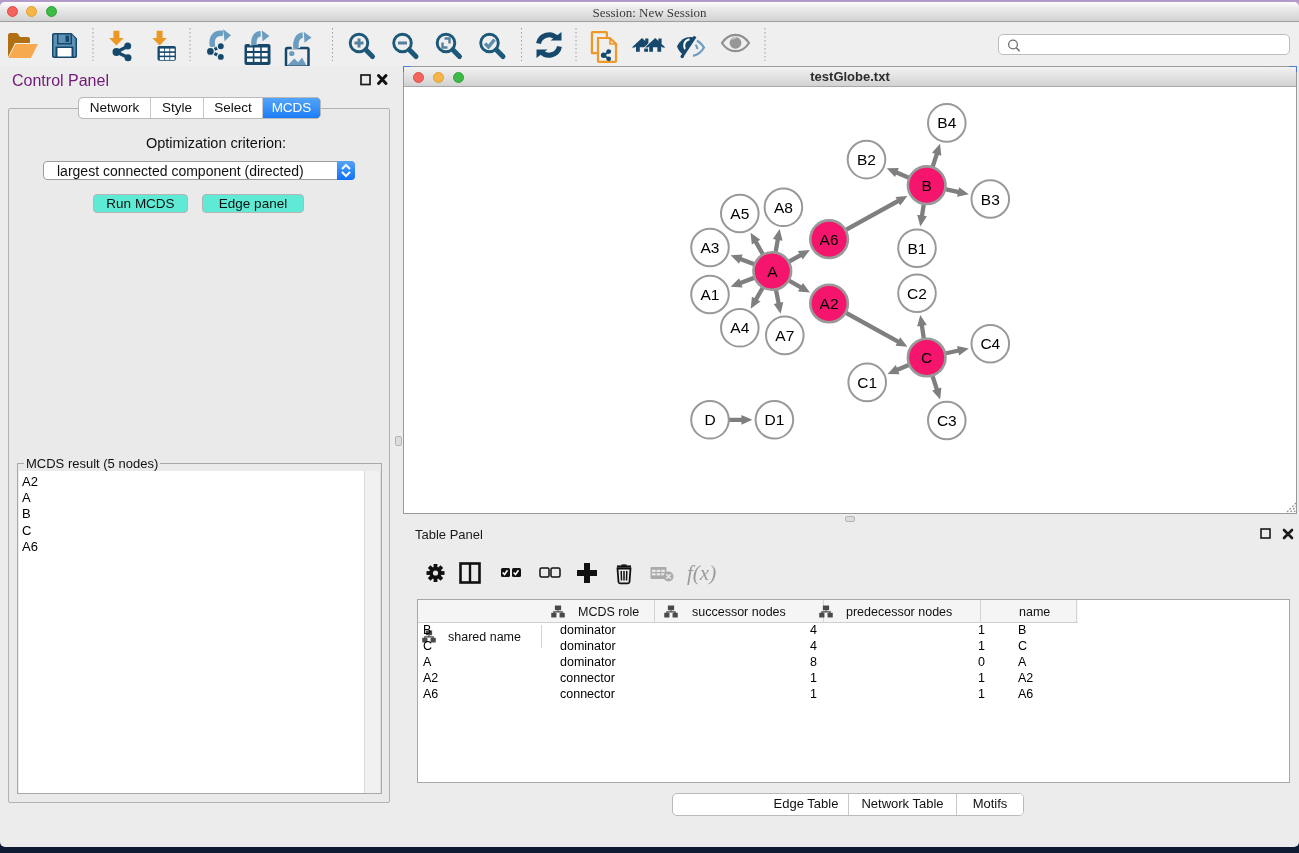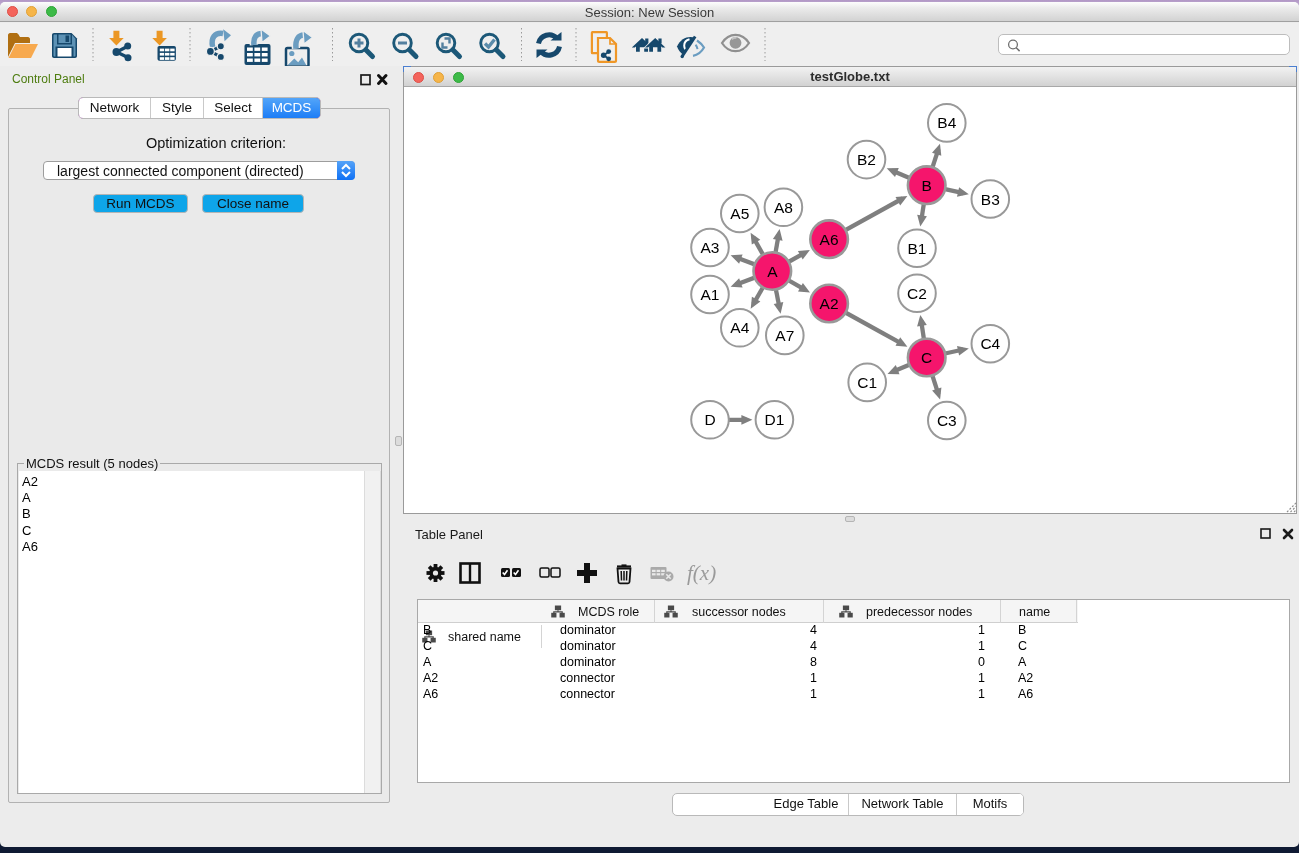--- a/index.html
+++ b/index.html
@@ -5,51 +5,51 @@
   * { margin:0; padding:0; box-sizing:border-box; }
   html,body { width:1299px; height:853px; overflow:hidden; }
   body { background:#0f1a33; font-family:"Liberation Sans", sans-serif; position:relative; }
   .desktop-top { position:absolute; left:0; top:0; width:1299px; height:8px;
     background:linear-gradient(#b298c6,#c6b2d6); }
   .window { position:absolute; left:0; top:2px; width:1299px; height:845px;
     background:#ececec; border-radius:5px 5px 5px 5px; overflow:hidden; }
   
   .titlebar { position:absolute; left:0; top:0; width:100%; height:20px;
     background:linear-gradient(#fdfdfd,#ececec 30%,#d2d2d2); border-bottom:1px solid #a0a0a0;
-    border-radius:5px 5px 0 0; }
+    border-radius:5px 5px 0 0;font-family:Liberation Serif, serif; }
   .titlebar .title { position:absolute; width:100%; text-align:center; top:3px;
     font-size:13px; color:#3a3a3a; }
   .tl { position:absolute; top:3.5px; width:11px; height:11px; border-radius:50%; }
   .tl.r { left:6.5px;  background:#f4645c; border:1px solid #dd4f47; }
   .tl.y { left:26px; background:#f6b549; border:1px solid #e0a036; }
   .tl.g { left:45.5px; background:#3dba48; border:1px solid #2ea437; }
   
   .toolbar { position:absolute; left:0; top:21px; width:100%; height:43px; background:#efefef; }
   .searchbox { position:absolute; left:998px; top:11px; width:292px; height:21px;
     background:#fff; border:1px solid #bdbdbd; border-radius:5px; }
   
   .cpanel { position:absolute; left:0; top:64px; width:392px; height:752px; background:#ececec; }
-  .cp-title { position:absolute; left:12px; top:6px; font-size:12px; color:#4d7c0f; }
+  .cp-title { position:absolute; left:12px; top:6px; font-size:16px; color:#701a75; }
   .cp-border { position:absolute; left:8px; top:42px; width:382px; height:695px;
     border:1px solid #b2b2b2; border-radius:2px; background:#eaeaea; }
   
   .segtabs { position:absolute; left:78px; top:31px; height:22px; display:flex;
     border:1px solid #b9b9b9; border-radius:5px; overflow:hidden; background:#a21caf; }
   .segtabs .seg { font-size:13.5px; color:#111; text-align:center; line-height:19.5px;
     border-right:1px solid #c9c9c9; background:#fff; }
   .segtabs .seg:last-child { border-right:none; }
   .segtabs .seg.sel { background:linear-gradient(#53a5f9,#1d7df6); color:#fff; }
   .opt-label { position:absolute; left:0; top:68.5px; width:100%; text-align:center;
     font-size:14.5px; color:#111;padding-left:40px; }
   .dropdown { position:absolute; left:43px; top:95px; width:312px; height:19px;
     background:#fff; border:1px solid #9d9d9d; border-radius:4px; }
   .dropdown .txt { position:absolute; left:13px; top:1px; font-size:14px; color:#111; }
   .dropdown .stepper { position:absolute; right:-1px; top:-1px; width:18px; height:19px;
     background:linear-gradient(#55a3f8,#1071f5); border-radius:0 4px 4px 0; }
-  .btn { position:absolute; height:19px; background:#0ea5e9; border:1px solid #b5b5b5;
+  .btn { position:absolute; height:19px; background:#5eead4; border:1px solid #b5b5b5;
     border-radius:4px; font-size:13.5px; color:#111; text-align:center; line-height:17px; }
   .fieldset { position:absolute; left:17px; top:397px; width:365px; height:331px;
     border:1px solid #a9a9a9; }
   .fieldset .legend { position:absolute; left:6px; top:-8px; background:#eaeaea;
     font-size:13px; color:#111; padding:0 2px; }
   .mlist { position:absolute; left:1px; top:7px; width:362px; height:322px; background:#fff; padding-top:3px; }
   .mlist .sb { position:absolute; right:0; top:0; width:17px; height:100%;
     background:#f1f1f1; border-left:1px solid #dcdcdc; border-right:1px solid #dcdcdc; }
   .mlist .it { font-size:13px; color:#000; height:16.2px; padding-left:3px; }
   
@@ -296,21 +296,21 @@
     <div class="dropdown">
       <div class="txt">largest connected component (directed)</div>
       <div class="stepper" id="stepper">
           <svg width="18" height="19" viewBox="0 0 18 19" style="position:absolute;left:0;top:0;">
             <path d="M5,8 L9,4 L13,8" fill="none" stroke="#fff" stroke-width="2"></path>
             <path d="M5,11 L9,15 L13,11" fill="none" stroke="#fff" stroke-width="2"></path>
           </svg>
         </div>
     </div>
     <div class="btn" style="left:93px; top:128px; width:95px;">Run MCDS</div>
-    <div class="btn" style="left:202px; top:128px; width:102px;">Close name</div>
+    <div class="btn" style="left:202px; top:128px; width:102px;">Edge panel</div>
     <div class="fieldset">
       <div class="legend">MCDS result (5 nodes)</div>
       <div class="mlist">
         <div class="sb"></div>
         <div class="it">A2</div>
           <div class="it">A</div>
           <div class="it">B</div>
         <div class="it">C</div>
           <div class="it">A6</div>
       </div>
@@ -517,21 +517,21 @@
             <svg width="14" height="13" viewBox="0 0 13 12.5" style="position:absolute;left:9px;top:5px;">
               <g>
                 <rect x="3.5" y="0.5" width="6" height="4.5" fill="#4a4a4a"></rect>
                 <rect x="0" y="7.5" width="5" height="4.5" fill="#4a4a4a"></rect>
                 <rect x="8" y="7.5" width="5" height="4.5" fill="#4a4a4a"></rect>
                 <path d="M6.5,5 L6.5,6.5 M2.5,8 L2.5,6.5 L10.5,6.5 L10.5,8" fill="none" stroke="#4a4a4a" stroke-width="1.2"></path>
               </g>
             </svg>
             <span style="left:37px;">successor nodes</span>
           </div>
-<div class="thc" style="left:412px;width:171px;text-align:right;">
+<div class="thc" style="left:392px;width:171px;text-align:right;">
             <svg width="14" height="13" viewBox="0 0 13 12.5" style="position:absolute;left:9px;top:5px;">
               <g>
                 <rect x="3.5" y="0.5" width="6" height="4.5" fill="#4a4a4a"></rect>
                 <rect x="0" y="7.5" width="5" height="4.5" fill="#4a4a4a"></rect>
                 <rect x="8" y="7.5" width="5" height="4.5" fill="#4a4a4a"></rect>
                 <path d="M6.5,5 L6.5,6.5 M2.5,8 L2.5,6.5 L10.5,6.5 L10.5,8" fill="none" stroke="#4a4a4a" stroke-width="1.2"></path>
               </g>
             </svg>
             <span style="left:36px;">predecessor nodes</span>
           </div>

